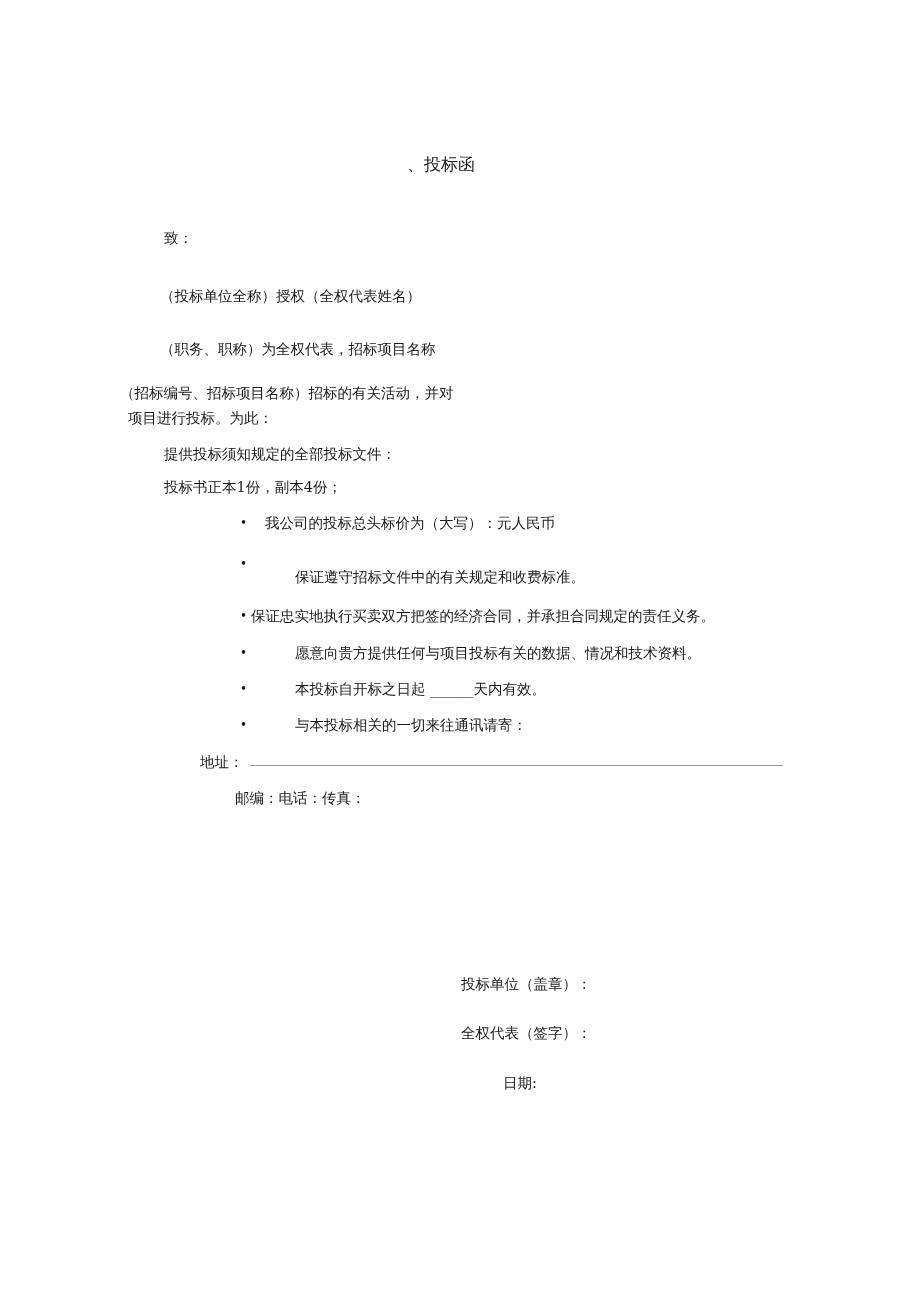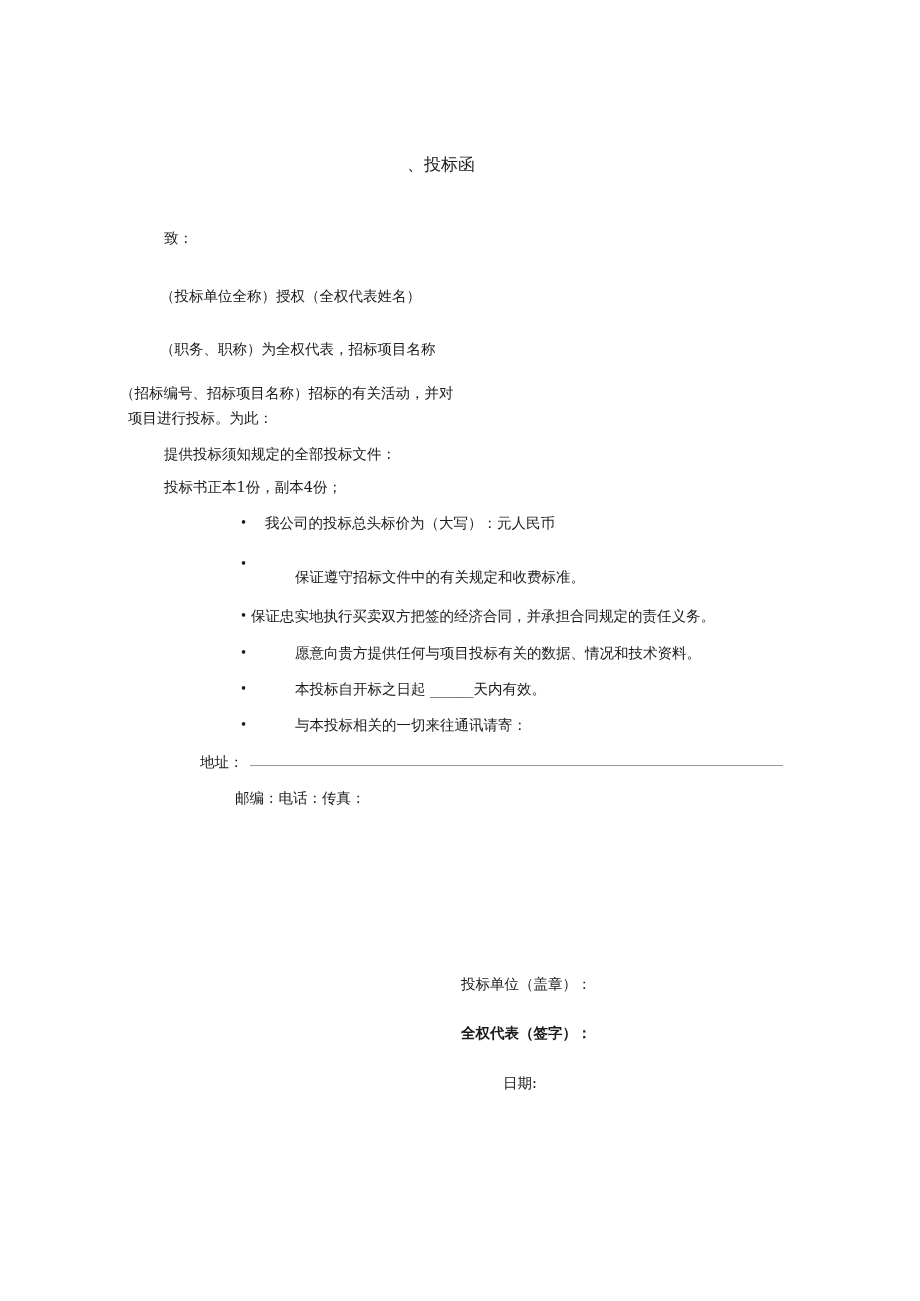--- a/index.html
+++ b/index.html
@@ -42,15 +42,15 @@
 
   <div class="bullet" style="left:240px; top:716px;">•</div>
   <div class="t" style="left:295px; top:716px;">与本投标相关的一切来往通讯请寄：</div>
 
   <div class="t" style="left:200px; top:753px;">地址：</div>
   <div class="uline"></div>
 
   <div class="t" style="left:200px; top:789px;margin-left:35px;">邮编：电话：传真：</div>
 
   <div class="t" style="left:461px; top:975px;text-align:center;">投标单位（盖章）：</div>
-  <div class="t" style="left:461px; top:1024px;font-weight:bold;">全权代表（签字）：</div>
+  <div class="t" style="left:461px; top:1024px;">全权代表（签字）：</div>
   <div class="t" style="left:503px; top:1074px;">日期:</div>
 </div>
 
 </body></html>

